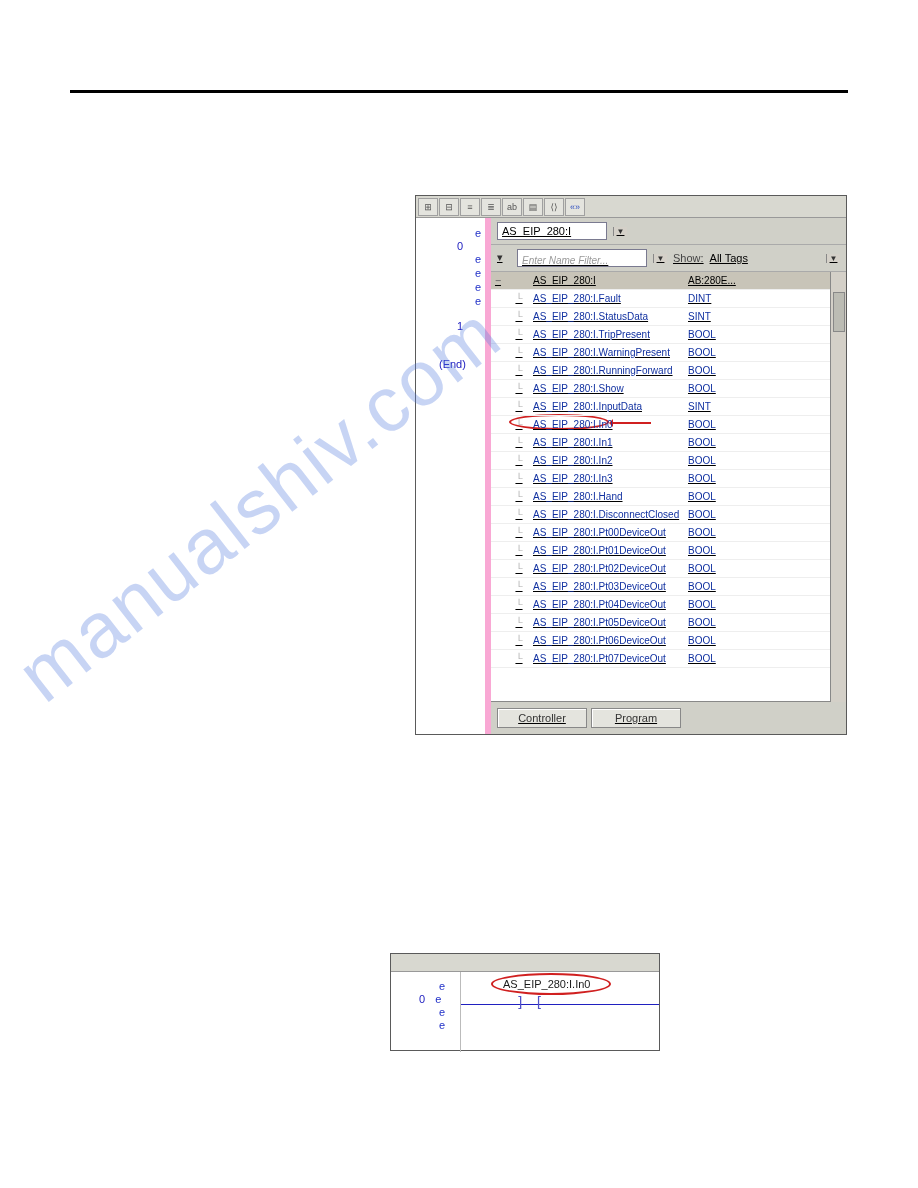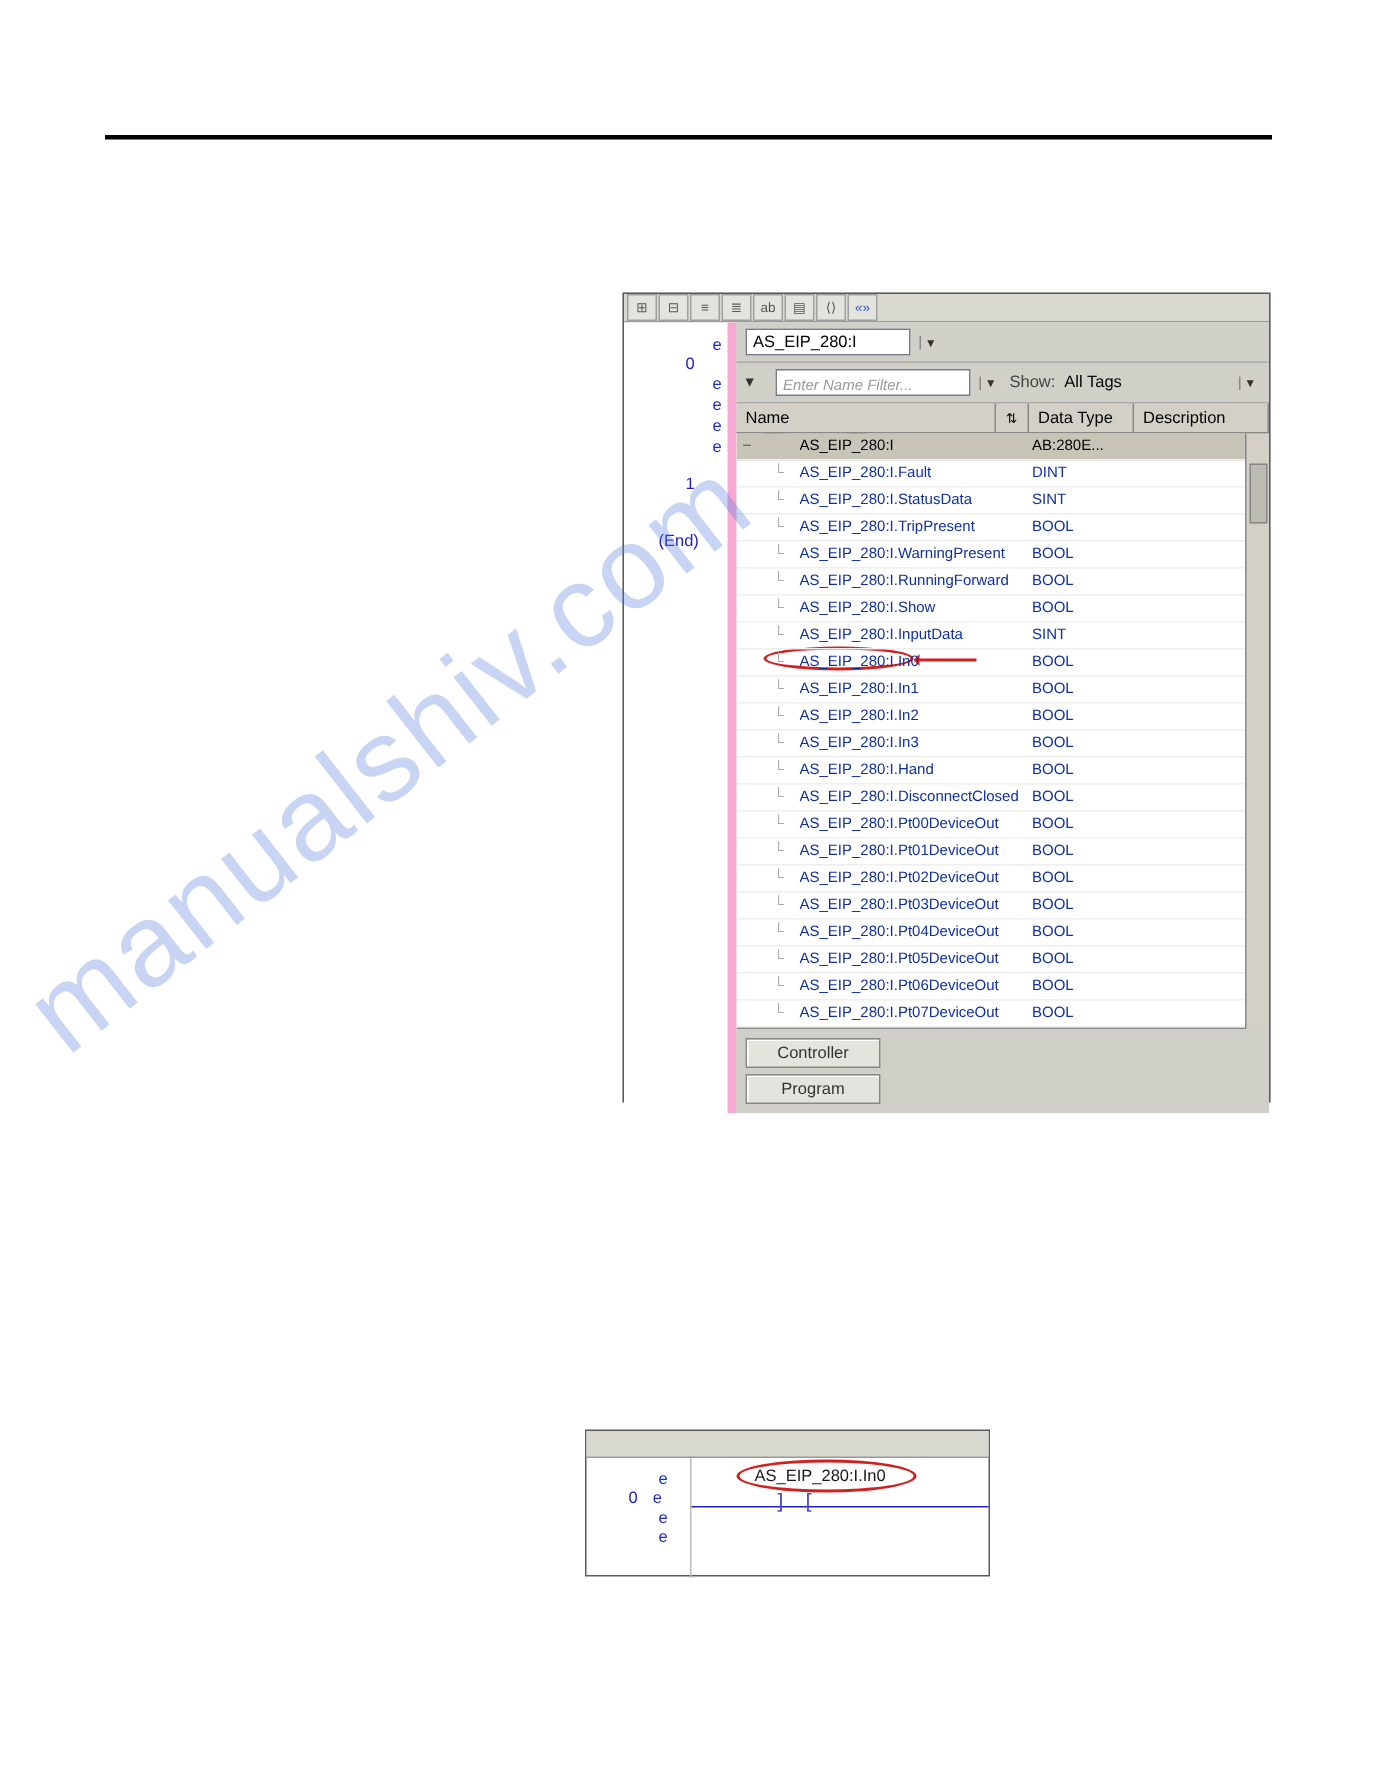--- a/index.html
+++ b/index.html
@@ -54,21 +54,21 @@
     width: 75px;
     border-right: 6px solid #f9a8d4;
     background: #fff;
     padding: 8px 6px;
     font-size: 11px;
     color: #2020c0;
   }
   .rung-gutter .col { display: flex; flex-direction: column; gap: 12px; align-items: flex-start; padding-left: 35px;}
   .rung-gutter .num { color:#2020c0; }
   .rung-gutter .e { color:#2030c8; line-height: 14px; margin-left: 18px;}
-  .right-pane { flex: 1; display: flex; flex-direction: column; background: #d0d0c8; }
+  .right-pane { flex: 1; display: flex; flex-direction: column; background: #d0d0c8; text-decoration: underline; }
   .dropdown-row {
     display: flex; align-items: center; gap: 6px;
     padding: 4px 6px;
     background: #d0d0c8;
     border-bottom: 1px solid #aaa;
   }
   .dropdown-row .select {
     background: #fff; border: 1px solid #7a7a90; height: 18px;
     display: flex; align-items: center; padding: 0 4px; font-size: 11px;
   }
@@ -93,21 +93,21 @@
   .th-type { flex: 0 0 70px; }
   .th-desc { flex: 1; }
   .table-body { background:#fff; overflow:hidden; border-bottom:1px solid #888; }
   .row { display:flex; align-items:center; height:18px; font-size:10px; color:#333; border-bottom:1px solid #eee; position:relative;}
   .row .exp { width:14px; text-align:center; color:#666; font-family:monospace; }
   .row .tree-lines { width:28px; color:#aaa; font-size:10px; text-align:center; white-space:nowrap; }
   .row .name { flex: 0 0 155px; color:#1030a0; white-space:nowrap; overflow:hidden; }
   .row .type { flex: 0 0 70px; color:#1030a0; }
   .row.hl { background:#c8c4b8; color:#000; }
   .row.hl .name, .row.hl .type { color:#000; }
-  .btn-row { padding:6px; display:flex; flex-direction:column; gap:4px; background:#d0d0c8; }
+  .btn-row { padding:6px; display:flex; flex-direction:row; gap:4px; background:#d0d0c8; }
   .btn-row .btn {
     width:90px; height:20px; border:1px solid #888; background:#e4e4de;
     display:flex; align-items:center; justify-content:center; font-size:11px; color:#333;
     box-shadow: inset 1px 1px 0 #fff;
   }
   .scrollbar { width:16px; background:#d4d0c8; border-left:1px solid #888; }
   .scroll-thumb { width:12px; height:40px; background:#bcbcb4; margin:20px 2px; border:1px solid #888; }
   
   .red-ellipse {
     position:absolute; border:2px solid #d02020; border-radius:50%;
@@ -201,26 +201,20 @@
         <div class="filter-icon">▾</div>
         <div class="filter-input">
           <span>Enter Name Filter...</span>
         </div>
         <div class="sel-arrow">▼</div>
         <span class="show-label">Show:</span>
         <div class="select" style="flex:1;">
           <span>All Tags</span>
         </div>
         <div class="sel-arrow">▼</div>
-      </div>
-      <div class="table-header">
-        <div class="th th-name">Name</div>
-        <div class="th th-sort">⇅</div>
-        <div class="th th-type">Data Type</div>
-        <div class="th th-desc">Description</div>
       </div>
       <div style="display:flex; flex:1; overflow:hidden;">
         <div class="table-body" id="table-body" style="flex:1; position:relative;">
 
           <div class="red-ellipse" style="top:-3px; left:8px; width:90px; height:18px;"></div>
           <div class="red-arrow" style="top:6px; left:100px; width:40px;"></div>
           <div class="red-ellipse" style="top:142px; left:18px; width:100px; height:16px;"></div>
           <div class="red-arrow" style="top:150px; left:120px; width:40px;"></div>
         <div class="row hl">
               <span class="exp">−</span>

